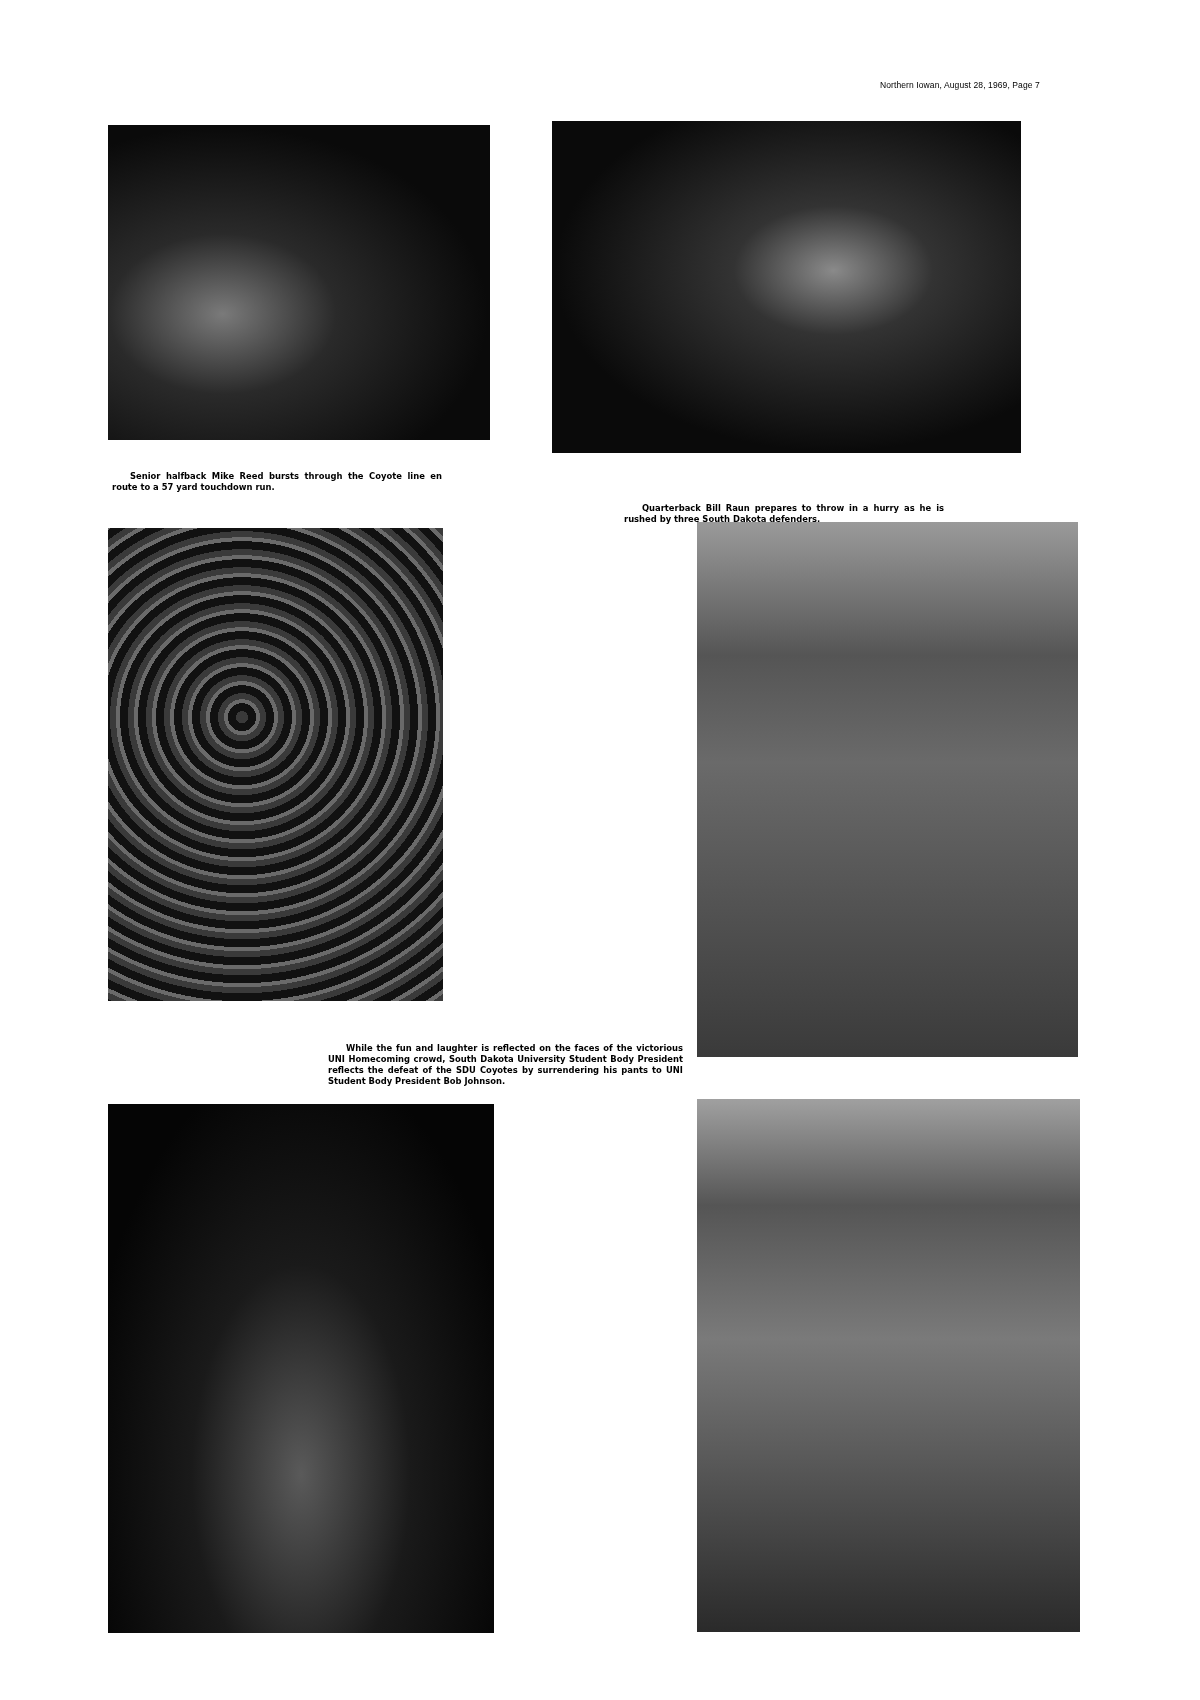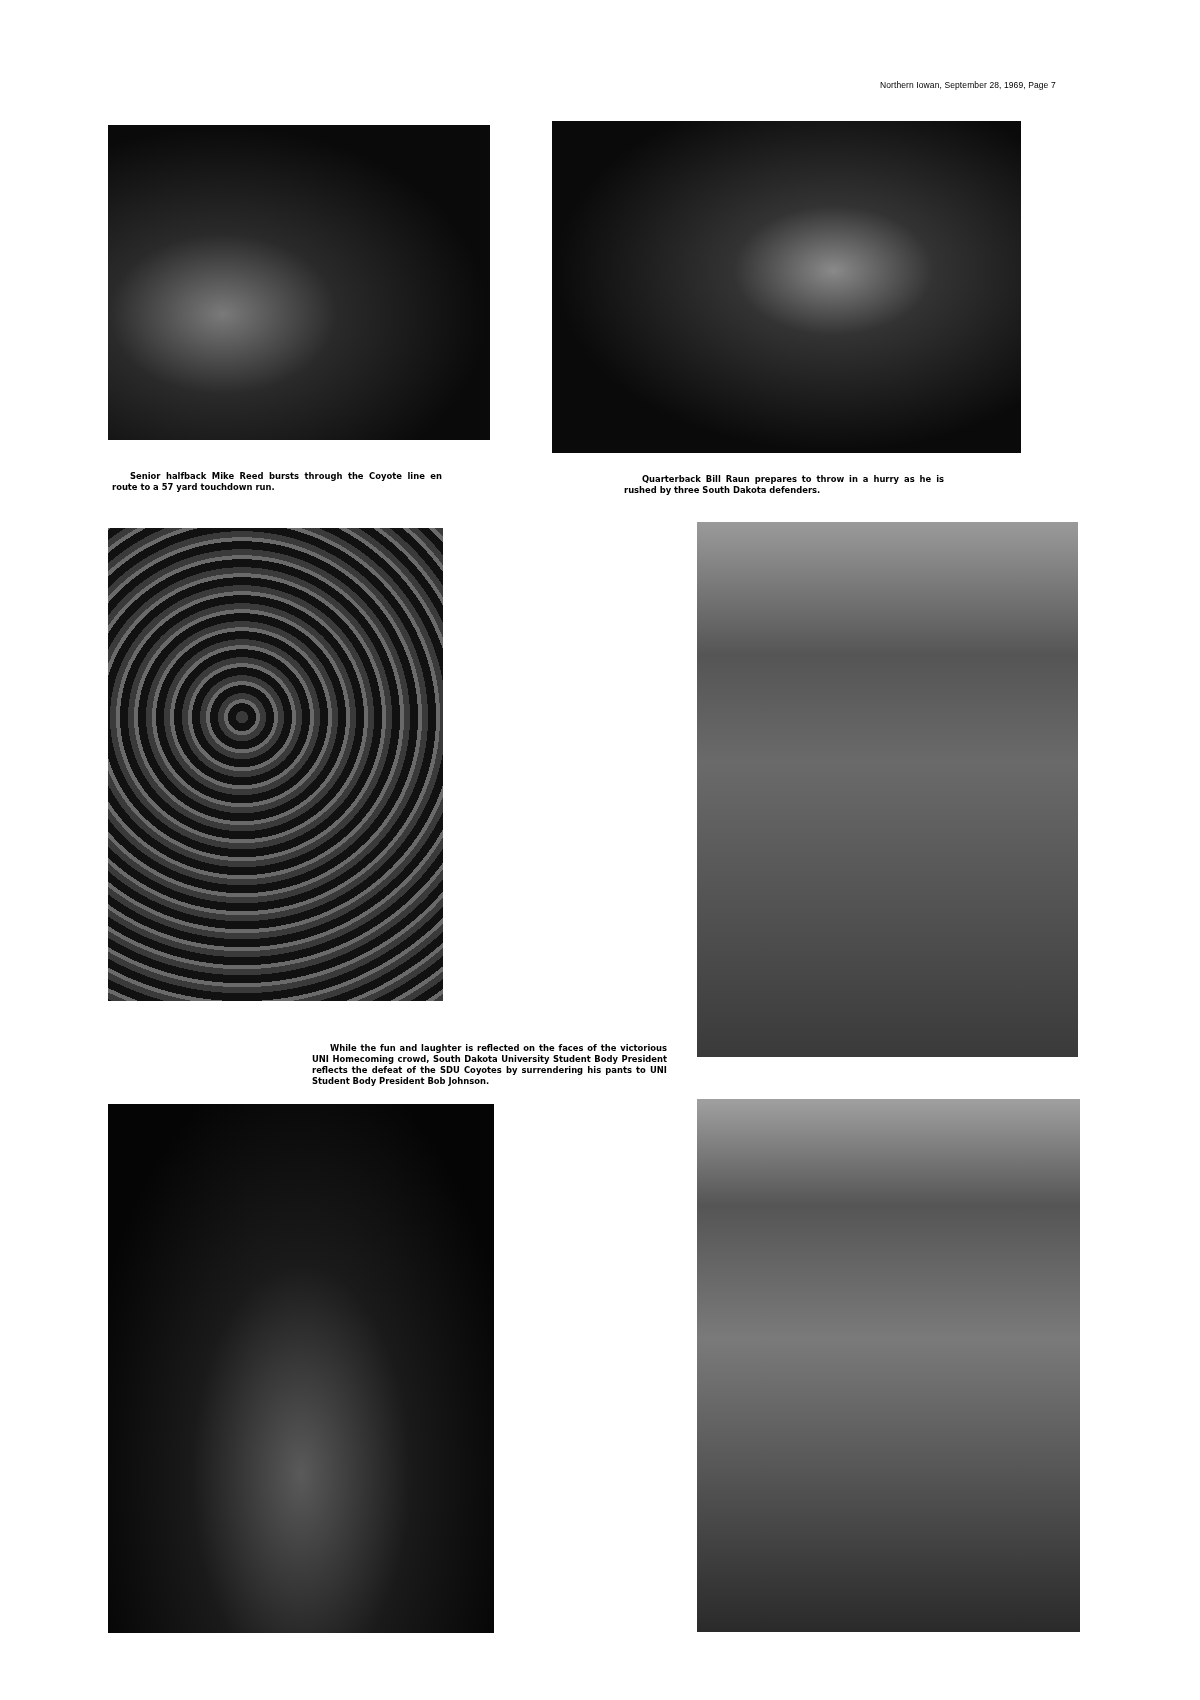--- a/index.html
+++ b/index.html
@@ -12,35 +12,35 @@
   .p1 { background: radial-gradient(ellipse at 30% 60%, #7a7a7a 0%, #2a2a2a 30%, #0a0a0a 70%); }
   .p2 { background: radial-gradient(ellipse at 60% 45%, #8a8a8a 0%, #333 25%, #0a0a0a 70%); }
   .p3 { background: repeating-radial-gradient(circle at 40% 40%, #3a3a3a 0 6px, #111 6px 14px, #6a6a6a 14px 18px); }
   .p4 { background: linear-gradient(#9a9a9a 0%, #555 25%, #6a6a6a 45%, #3a3a3a 100%); }
   .p5 { background: radial-gradient(ellipse at 50% 70%, #5a5a5a 0%, #1a1a1a 40%, #050505 80%); }
   .p6 { background: linear-gradient(#a0a0a0 0%, #555 20%, #7a7a7a 45%, #2a2a2a 100%); }
 </style>
 </head>
 <body>
 
-<div class="folio">Northern Iowan, September 28, 1969, Page 7</div>
+<div class="folio">Northern Iowan, August 28, 1969, Page 7</div>
 
 <div class="photo p1" style="left:108px; top:125px; width:382px; height:315px;"></div>
 <div class="caption" style="left:112px; top:448px; width:330px;">
   <span class="indent"></span><span>Senior halfback Mike Reed bursts through the Coyote line en route to a 57 yard touchdown run.</span>
 </div>
 
 <div class="photo p2" style="left:552px; top:121px; width:469px; height:332px;"></div>
-<div class="caption" style="left:624px; top:451px; width:320px;">
+<div class="caption" style="left:624px; top:480px; width:320px;">
   <span class="indent"></span><span>Quarterback Bill Raun prepares to throw in a hurry as he is rushed by three South Dakota defenders.</span>
 </div>
 
 <div class="photo p3" style="left:108px; top:528px; width:335px; height:473px;"></div>
 
 <div class="photo p4" style="left:697px; top:522px; width:381px; height:535px;"></div>
 
-<div class="caption" style="left:312px; top:1020px; width:355px;">
+<div class="caption" style="left:328px; top:1020px; width:355px;">
   <span class="indent"></span><span>While the fun and laughter is reflected on the faces of the victorious UNI Homecoming crowd, South Dakota University Student Body President reflects the defeat of the SDU Coyotes by surrendering his pants to UNI Student Body President Bob Johnson.</span>
 </div>
 
 <div class="photo p5" style="left:108px; top:1104px; width:386px; height:529px;"></div>
 
 <div class="photo p6" style="left:697px; top:1099px; width:383px; height:533px;"></div>
 
 </body></html>

